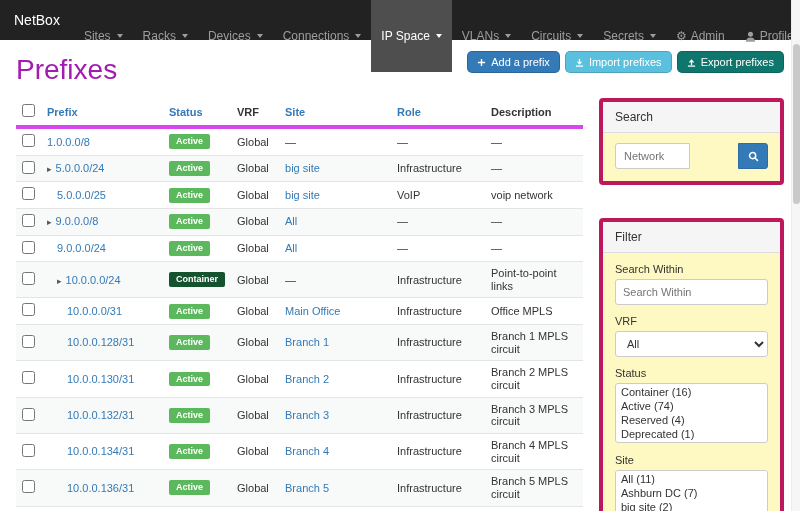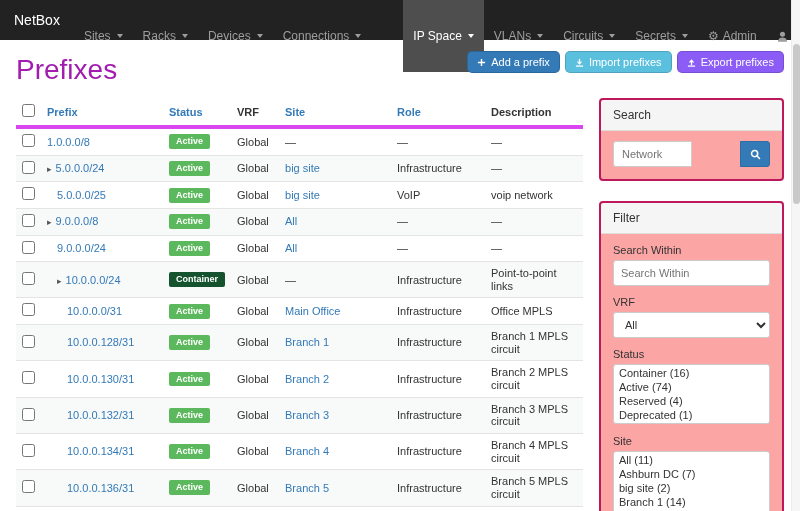--- a/index.html
+++ b/index.html
@@ -13,21 +13,21 @@
   }
   
   .navbar { display: flex; align-items: stretch; height: 40px; background: #222; font-size: 12px; }
   .brand { color: #fff; font-size: 14px; padding: 0 14px; line-height: 40px; cursor: pointer; }
   .nav-list, .nav-right { display: flex; list-style: none; }
   .nav-right { margin-left: auto; padding-right: 6px; }
   .nav-item {
     color: #9d9d9d; padding: 16px 10px; line-height: 40px; cursor: pointer;
     display: flex; align-items: center; gap: 4px; text-decoration: none; white-space: nowrap;
   }
-  .nav-item.active { background: #4e4e4e; color: #fff; margin-left: 32px; }
+  .nav-item.active { background: #4e4e4e; color: #fff; }
   .caret {
     display: inline-block; width: 0; height: 0;
     border-left: 3.5px solid transparent; border-right: 3.5px solid transparent;
     border-top: 4px solid currentColor; margin-left: 2px;
   }
   .nav-icon { display: inline-flex; align-items: center; }
   
   .content { padding: 6px 16px 0 16px; }
   .content-header { display: flex; justify-content: space-between; align-items: flex-start; }
   h1 { font-size: 28px; font-weight: 400; margin: 8px 0 12px; color: #a21caf; }
@@ -53,21 +53,21 @@
   .col-site { width: 112px; }
   .col-role { width: 94px; }
   .prefix-link, .site-link { color: #337ab7; text-decoration: none; cursor: pointer; }
   .arrow { color: #555; font-size: 9px; margin-right: 4px; cursor: pointer; }
   .badge {
     display: inline-block; color: #fff; font-size: 9px; font-weight: bold;
     padding: 2px 7px; border-radius: 2px; line-height: 1.2;
   }
   
   .sidebar { width: 185px; flex: 0 0 185px; }
-  .panel { border: 2px solid #be185d; border-radius: 4px; margin-bottom: 20px; background: #fca5a5; }
+  .panel { border: 4px solid #be185d; border-radius: 4px; margin-bottom: 33px; background: #fef9c3; }
   .panel-heading {
     background: #f5f5f5; border-bottom: 1px solid #ddd; padding: 8px 12px;
     font-size: 12px; color: #333; border-radius: 3px 3px 0 0;
   }
   .panel-body { padding: 10px 12px 12px; }
   .input-group { display: flex; gap: 48px; }
   .input-group input {
     flex: 1; min-width: 0; border: 1px solid #ccc; border-radius: 3px 0 0 3px;
     padding: 4px 8px; font-size: 11px; height: 26px; font-family: inherit;
   }
@@ -183,21 +183,21 @@
         <button class="btn" style="background: rgb(91, 192, 222);">
           <span class="btn-icon">
             <svg width="9" height="9" viewBox="0 0 10 10" fill="none" stroke="#fff" stroke-width="1.4">
               <path d="M5 1v5"></path>
               <path d="M2.8 4 5 6.5 7.2 4"></path>
               <path d="M1 9h8"></path>
             </svg>
           </span>
           <span>Import prefixes</span>
         </button>
-        <button class="btn" style="background: #8b5cf6;">
+        <button class="btn" style="background: #0f766e;">
           <span class="btn-icon">
             <svg width="9" height="9" viewBox="0 0 10 10" fill="none" stroke="#fff" stroke-width="1.4">
               <path d="M5 8V3"></path>
               <path d="M2.8 5 5 2.5 7.2 5"></path>
               <path d="M1 9h8"></path>
             </svg>
           </span>
           <span>Export prefixes</span>
         </button>
       </div>

